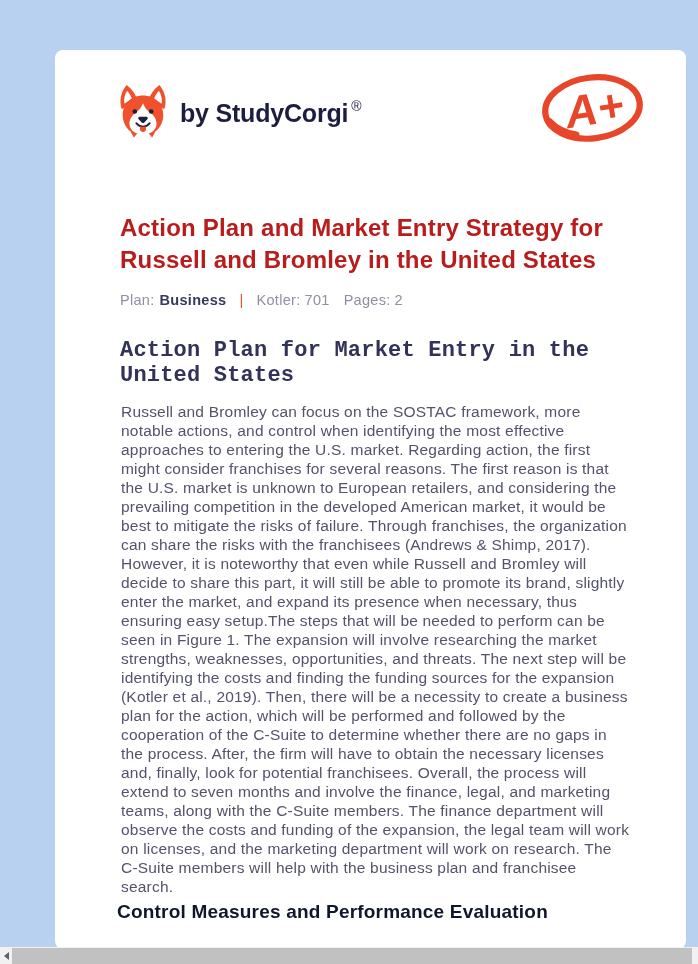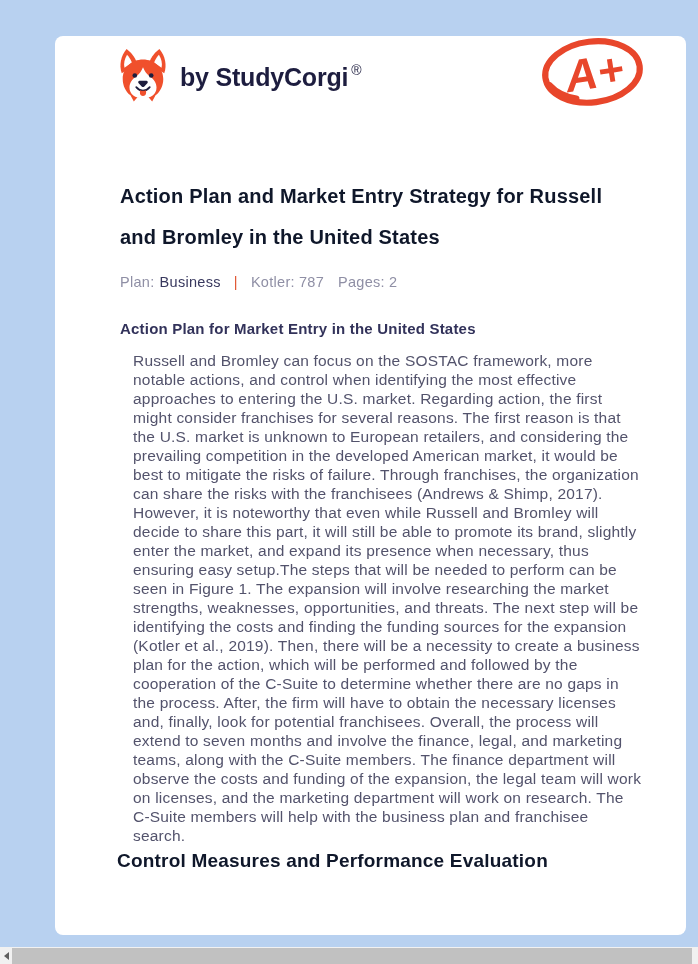--- a/index.html
+++ b/index.html
@@ -13,27 +13,27 @@
   .page {
     position: relative;
     width: 698px;
     height: 964px;
     background: #b8d1f0;
     overflow: hidden;
   }
   .card {
     position: absolute;
     left: 55px;
-    top: 36px;
+    top: 50px;
     width: 631px;
     height: 899px;
     background: #ffffff;
     border-radius: 8px;
     box-sizing: border-box;
-    padding: 7px 56px 0 60px;
+    padding: 29px 56px 0 60px;
     overflow: hidden;
   }
   .header-row {
     display: flex;
     justify-content: space-between;
     align-items: flex-start;
     height: 88px;
   }
   .logo-group {
     display: flex;
@@ -58,57 +58,58 @@
   }
   .stamp-svg {
     width: 107px;
     height: 76px;
     margin-top: -10px;
     margin-right: -16px;
     display: block;
   }
   .title {
     margin: 45px 0 0 5px;
-    font-size: 20px;
-    line-height: 41px;
+    font-size: 24px;
+    line-height: 32px;
     font-weight: 800;
-    color: #0f172a;
+    color: #b91c1c;
     letter-spacing: 0.2px;
   }
   .meta-row {
     margin: 16px 0 0 5px;
     font-size: 14.5px;
     color: #8f8fa5;
     letter-spacing: 0.3px;
     display: flex;
     align-items: baseline;
   }
   .meta-topic-value {
     color: #38385e;
-    font-weight: 400;
+    font-weight: 700;
     margin-left: 5px;
     text-decoration: none;
     text-align: center;
   }
   .meta-sep {
     color: #e0532f;
     margin: 0 13px;
   }
   .meta-words-value { margin-left: 4px; }
   .meta-pages { margin-left: 14px; }
   .meta-pages-value { margin-left: 4px; }
   .section-heading {
     margin: 30px 0 0 5px;
-    font-size: 15px;
+    font-size: 22px;
     font-weight: 700;
     color: #32325a;
     letter-spacing: 0.2px;
+    font-family: Liberation Mono, monospace;
   }
   .essay-paragraph {
-    margin: 14px 0 0 18px;
+    margin: 14px 0 0 6px;
     width: 510px;
     font-size: 15.5px;
     line-height: 19px;
     color: #53536c;
     letter-spacing: 0.2px;
   }
   .section-heading-2 {
     margin: 5px 0 0 2px;
     font-size: 19px;
     font-weight: 700;
@@ -184,21 +185,21 @@
       </svg>
     </div>
 
     <h1 class="title">Action Plan and Market Entry Strategy for Russell and Bromley in the United States</h1>
 
     <div class="meta-row">
       <span>Plan:</span>
       <a class="meta-topic-value" href="#">Business</a>
       <span class="meta-sep">|</span>
       <span>Kotler:</span>
-      <span class="meta-words-value">787</span>
+      <span class="meta-words-value">701</span>
       <span class="meta-pages">Pages:</span>
       <span class="meta-pages-value">2</span>
     </div>
 
     <h2 class="section-heading">Action Plan for Market Entry in the United States</h2>
 
     <p class="essay-paragraph">Russell and Bromley can focus on the SOSTAC framework, more notable actions, and control when identifying the most effective approaches to entering the U.S. market. Regarding action, the first might consider franchises for several reasons. The first reason is that the U.S. market is unknown to European retailers, and considering the prevailing competition in the developed American market, it would be best to mitigate the risks of failure. Through franchises, the organization can share the risks with the franchisees (Andrews &amp; Shimp, 2017). However, it is noteworthy that even while Russell and Bromley will decide to share this part, it will still be able to promote its brand, slightly enter the market, and expand its presence when necessary, thus ensuring easy setup.The steps that will be needed to perform can be seen in Figure 1. The expansion will involve researching the market strengths, weaknesses, opportunities, and threats. The next step will be identifying the costs and finding the funding sources for the expansion (Kotler et al., 2019). Then, there will be a necessity to create a business plan for the action, which will be performed and followed by the cooperation of the C-Suite to determine whether there are no gaps in the process. After, the firm will have to obtain the necessary licenses and, finally, look for potential franchisees. Overall, the process will extend to seven months and involve the finance, legal, and marketing teams, along with the C-Suite members. The finance department will observe the costs and funding of the expansion, the legal team will work on licenses, and the marketing department will work on research. The C-Suite members will help with the business plan and franchisee search.</p>
 
     <h2 class="section-heading-2">Control Measures and Performance Evaluation</h2>
 

